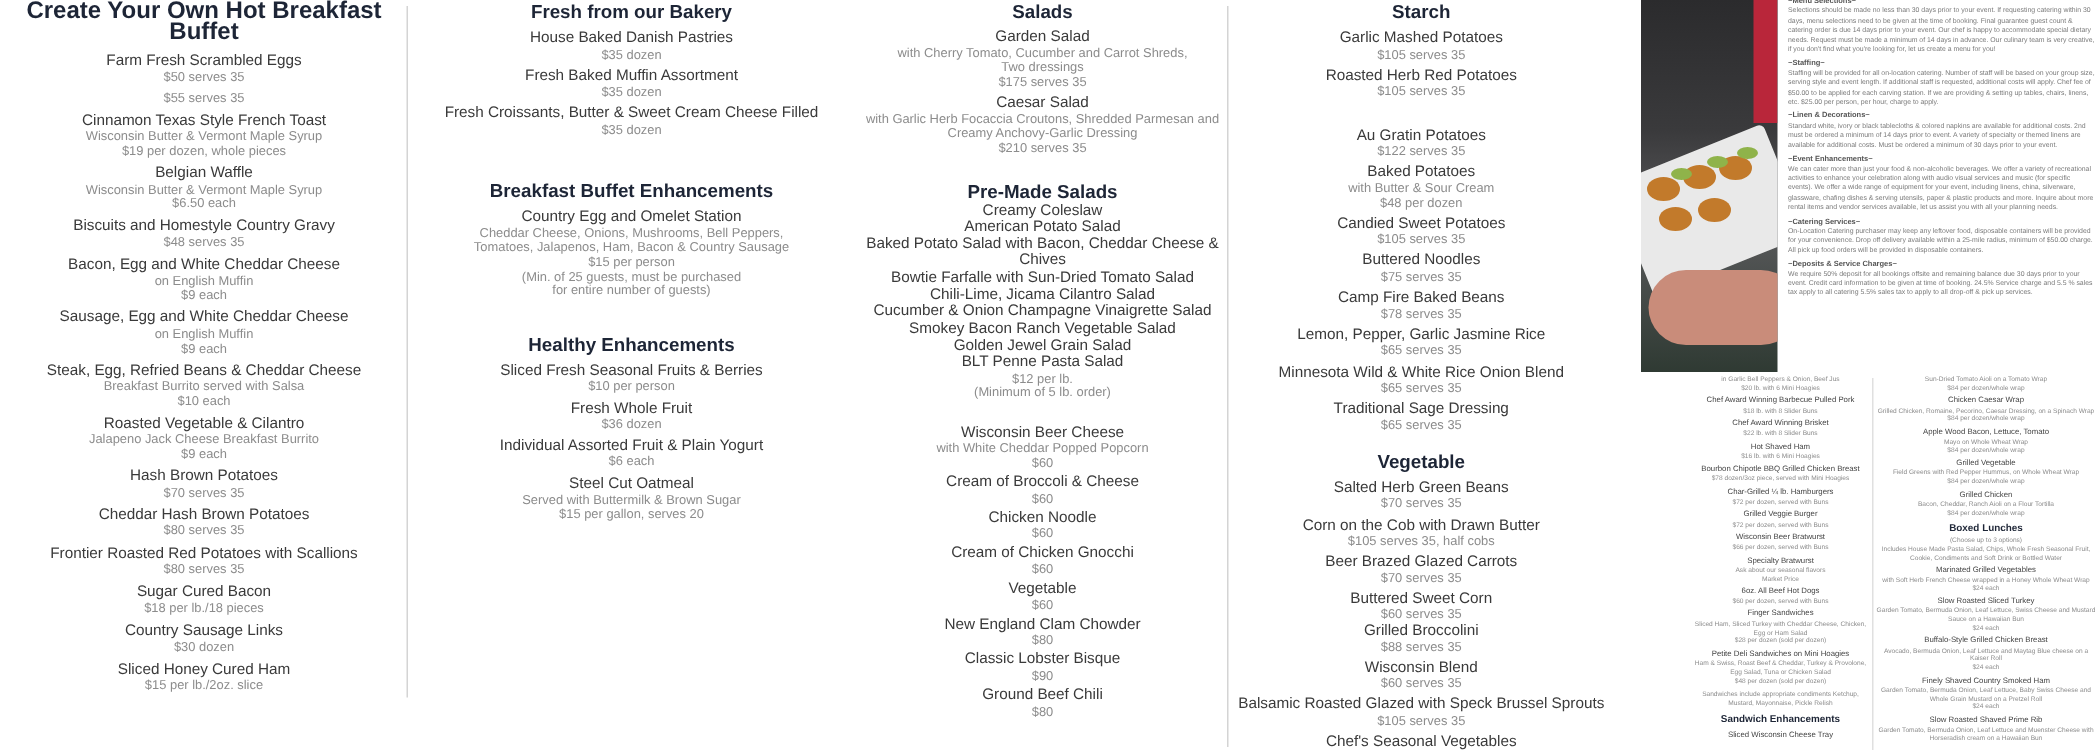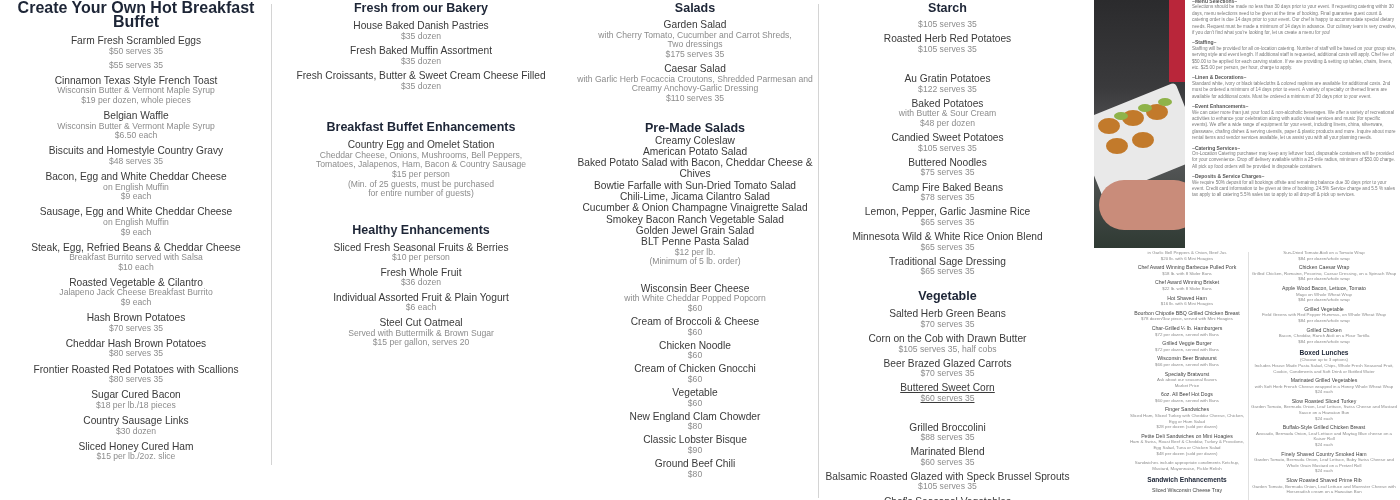--- a/index.html
+++ b/index.html
@@ -172,21 +172,21 @@
   <div class="item" style="margin-top:-1px">
     <div class="name">Garden Salad</div>
     <div class="desc">with Cherry Tomato, Cucumber and Carrot Shreds,</div>
     <div class="desc">Two dressings</div>
     <div class="price">$175 serves 35</div>
   </div>
   <div class="item">
     <div class="name">Caesar Salad</div>
     <div class="desc">with Garlic Herb Focaccia Croutons, Shredded Parmesan and</div>
     <div class="desc">Creamy Anchovy-Garlic Dressing</div>
-    <div class="price">$110 serves 35</div>
+    <div class="price">$210 serves 35</div>
   </div>
   <div style="height:12px"></div>
   <div class="sec-title" style="margin-bottom:0">Pre-Made Salads</div>
   <div id="premade-list">
       <div class="name" style="line-height: 11.3px;">Creamy Coleslaw</div>
       <div class="name" style="line-height: 11.3px;">American Potato Salad</div>
       <div class="name" style="line-height: 11.3px;">Baked Potato Salad with Bacon, Cheddar Cheese &amp; Chives</div>
       <div class="name" style="line-height: 11.3px;">Bowtie Farfalle with Sun-Dried Tomato Salad</div>
       <div class="name" style="line-height: 11.3px;">Chili-Lime, Jicama Cilantro Salad</div>
       <div class="name" style="line-height: 11.3px;">Cucumber &amp; Onion Champagne Vinaigrette Salad</div>
@@ -231,20 +231,21 @@
         <div class="name">Ground Beef Chili</div>
         <div class="price">$80</div>
       </div>
     </div>
 </div>
 
 <div class="col col-4">
   <div class="sec-title">Starch</div>
   <div id="starch-list">
       <div class="item" style="margin-bottom: 3.6px;">
+        <div class="name">Garlic Mashed Potatoes</div>
         <div class="price">$105 serves 35</div>
       </div>
       <div class="item" style="margin-bottom: 19px;">
         <div class="name">Roasted Herb Red Potatoes</div>
         <div class="price">$105 serves 35</div>
       </div>
       <div class="item" style="margin-bottom: 3.6px;">
         <div class="name">Au Gratin Potatoes</div>
         <div class="price">$122 serves 35</div>
       </div>
@@ -286,30 +287,30 @@
         <div class="price">$70 serves 35</div>
       </div>
       <div class="item" style="margin-bottom: 3.6px;">
         <div class="name">Corn on the Cob with Drawn Butter</div>
         <div class="price">$105 serves 35, half cobs</div>
       </div>
       <div class="item" style="margin-bottom: 3.6px;">
         <div class="name">Beer Brazed Glazed Carrots</div>
         <div class="price">$70 serves 35</div>
       </div>
-      <div class="item" style="margin-bottom: 18px; text-decoration: underline;">
+      <div class="item" style="margin-bottom: 0;">
         <div class="name">Buttered Sweet Corn</div>
         <div class="price">$60 serves 35</div>
       </div>
       <div class="item" style="margin-bottom: 3.6px;">
         <div class="name">Grilled Broccolini</div>
         <div class="price">$88 serves 35</div>
       </div>
       <div class="item" style="margin-bottom: 3.6px;">
-        <div class="name">Marinated Blend</div>
+        <div class="name">Wisconsin Blend</div>
         <div class="price">$60 serves 35</div>
       </div>
       <div class="item" style="margin-bottom: 3.6px;">
         <div class="name">Balsamic Roasted Glazed with Speck Brussel Sprouts</div>
         <div class="price">$105 serves 35</div>
       </div>
       <div class="item" style="margin-bottom: 3.6px;">
         <div class="name">Chef's Seasonal Vegetables</div>
       </div>
     </div>

